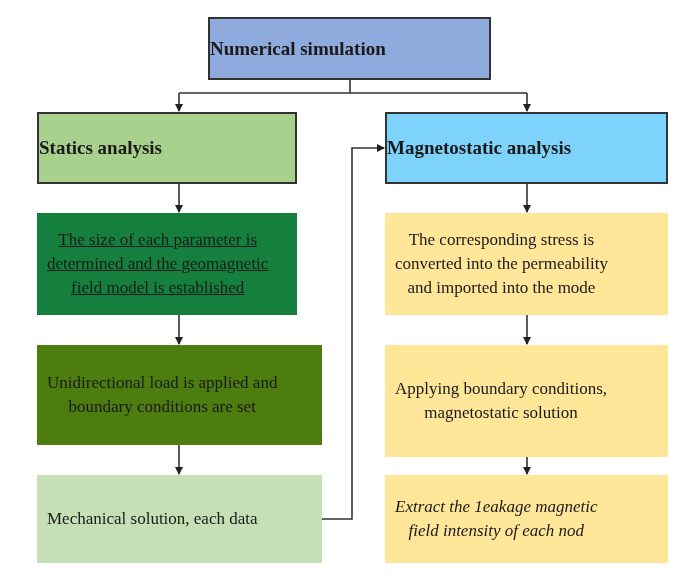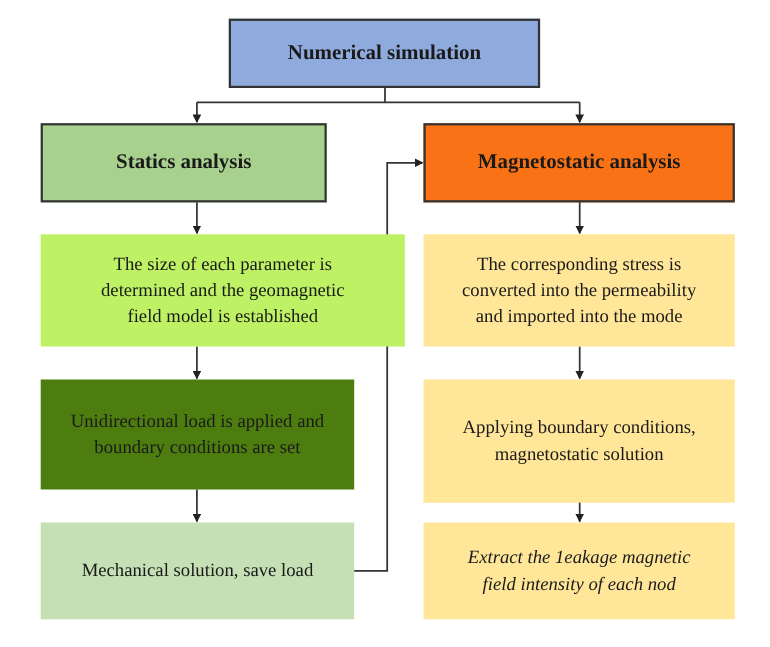--- a/index.html
+++ b/index.html
@@ -1,19 +1,19 @@
 <!DOCTYPE html>
 <html><head>
 <meta charset="utf-8">
 <style>
   html, body { margin:0; padding:0; background:#ffffff; }
   body { width:700px; height:588px; position:relative; overflow:hidden;
          font-family:"Liberation Serif", "DejaVu Serif", serif; color:#1a1a1a; }
   .box { position:absolute; box-sizing:border-box; display:flex; align-items:center;
-         justify-content:center; text-align:center; }
+         justify-content:flex-start; text-align:center; }
   .hdr { border:2px solid #333333; font-weight:bold; font-size:19px; }
   .step { font-size:17px; line-height:24px; padding:0 10px; }
   .step span { white-space:pre-line; }
   #wires { position:absolute; left:0; top:0; }
 </style>
 </head>
 <body>
 
 <svg id="wires" width="700" height="588">
   <defs>
@@ -41,35 +41,35 @@
 </svg>
 
 <div class="box hdr" id="root" style="left: 208px; top: 17px; width: 283px; height: 63px; background: rgb(143, 170, 220);">
   <span>Numerical simulation</span>
 </div>
 
 <div class="box hdr" id="statics-header" style="left: 37px; top: 112px; width: 260px; height: 72px; background: rgb(169, 209, 142);">
   <span>Statics analysis</span>
 </div>
 
-<div class="box hdr" id="magnetostatic-header" style="left: 385px; top: 112px; width: 283px; height: 72px; background: #f97316;">
+<div class="box hdr" id="magnetostatic-header" style="left: 385px; top: 112px; width: 283px; height: 72px; background: #7dd3fc;">
   <span>Magnetostatic analysis</span>
 </div>
 
-<div class="box step" style="left: 37px; top: 213px; width: 331px; height: 102px; background: #bef264;">
+<div class="box step" style="left: 37px; top: 213px; width: 260px; height: 102px; background: #15803d; text-decoration: underline;">
   <span>The size of each parameter is
 determined and the geomagnetic
 field model is established</span>
 </div>
 <div class="box step" style="left: 37px; top: 345px; width: 285px; height: 100px; background: #4d7c0f;">
   <span>Unidirectional load is applied and
 boundary conditions are set</span>
 </div>
 <div class="box step" style="left: 37px; top: 475px; width: 285px; height: 88px; background: rgb(197, 224, 180);">
-  <span>Mechanical solution, save load</span>
+  <span>Mechanical solution, each data</span>
 </div>
 
 <div class="box step" style="left: 385px; top: 213px; width: 283px; height: 102px; background: rgb(255, 230, 153);">
   <span>The corresponding stress is
 converted into the permeability
 and imported into the mode</span>
 </div>
 <div class="box step" style="left: 385px; top: 345px; width: 283px; height: 112px; background: rgb(255, 230, 153);">
   <span>Applying boundary conditions,
 magnetostatic solution</span>

